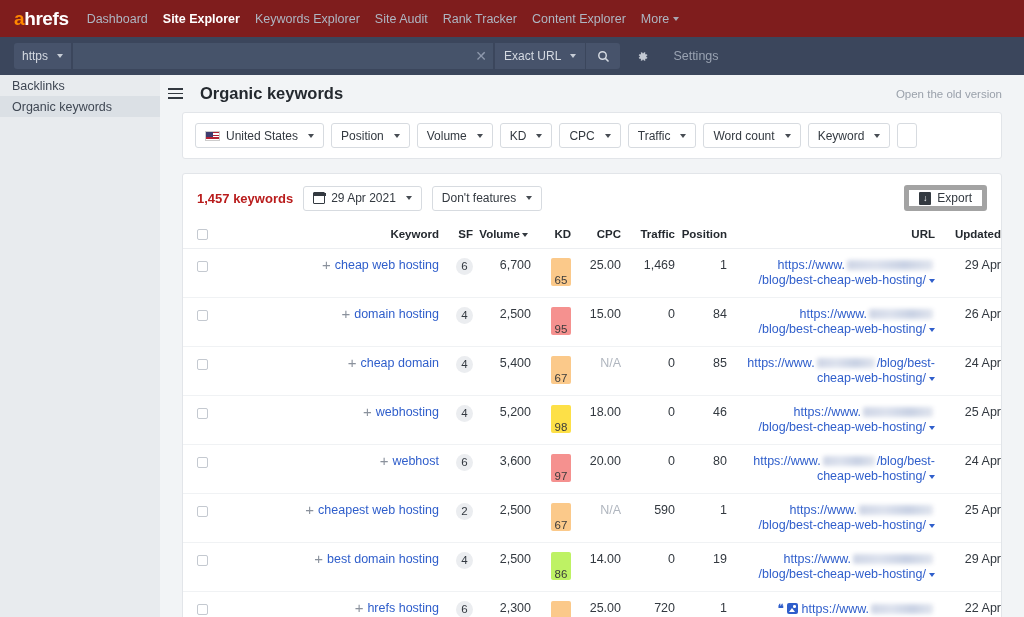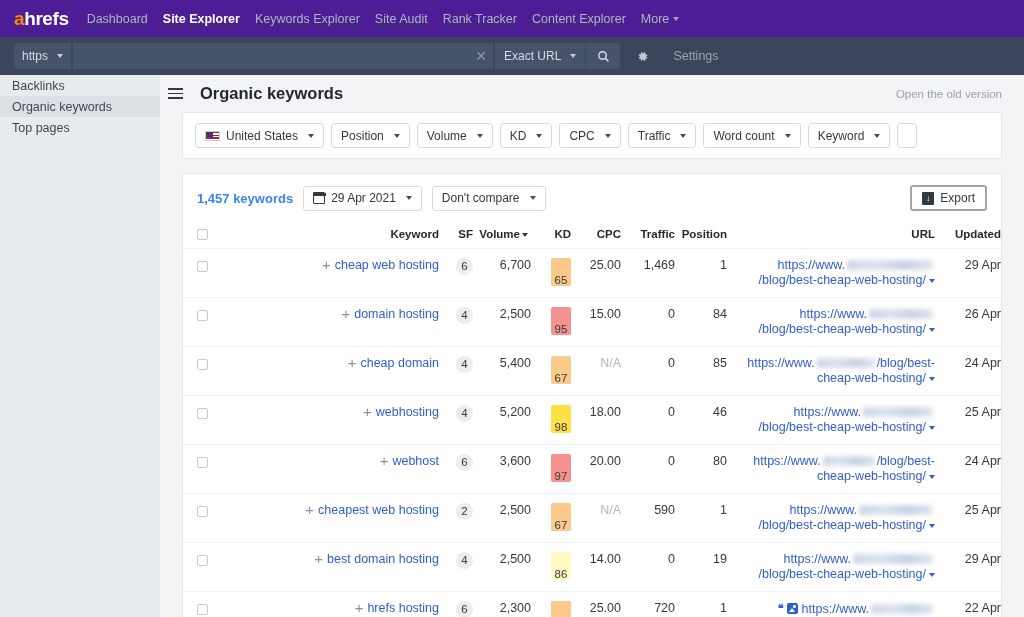--- a/index.html
+++ b/index.html
@@ -10,35 +10,35 @@
     background: #ffffff;
     font-family: "Liberation Sans", sans-serif;
     font-size: 13px;
     color: #333940;
     -webkit-font-smoothing: antialiased;
   }
 
   
   .topnav {
     height: 37px;
-    background: #4c1d95;
+    background: #7f1d1d;
     display: flex;
     align-items: center;
     padding: 16px 14px;
   }
   .brand {
     font-size: 19px;
     font-weight: bold;
     letter-spacing: -0.4px;
     color: #ffffff;
     margin-right: 18px;
     line-height: 1;
   }
   .brand .a { color: #ff8800; }
-  .navlinks { display: flex; align-items: center; gap: 15px; text-decoration: underline; }
+  .navlinks { display: flex; align-items: center; gap: 15px; }
   .navlink {
     color: #aeb6c2;
     font-size: 12.5px;
     text-decoration: none;
     white-space: nowrap;
   }
   .navlink.active { color: #ffffff; font-weight: bold; }
   .caret {
     display: inline-block;
     width: 0; height: 0;
@@ -224,25 +224,25 @@
     border: 1px solid #e2e5e9;
     border-radius: 3px;
     margin: 14px 22px 0 22px;
     overflow: hidden;
   }
   .tbar {
     display: flex; align-items: center;
     padding: 11px 14px;
     gap: 10px;
   }
-  .kw-count { font-size: 13px; font-weight: bold; color: #3b82f6; }
+  .kw-count { font-size: 13px; font-weight: bold; color: #b91c1c; }
   .export-btn {
     margin-left: auto;
     height: 26px;
-    border: 2px solid #a3a3a3;
+    border: 5px solid #a3a3a3;
     border-radius: 3px;
     background: #fff;
     display: flex; align-items: center; gap: 6px;
     padding: 0 10px;
     font-size: 12px;
     cursor: pointer;
   }
   .doc-ico {
     width: 12px; height: 13px; background: #333940; border-radius: 1px;
     position: relative; flex: 0 0 auto;
@@ -451,23 +451,20 @@
 
 <div class="body-wrap">
 
   <div class="sidebar">
     <div class="side-item">
       <span>Backlinks</span>
     </div>
     <div class="side-item sel">
       <span>Organic keywords</span>
     </div>
-    <div class="side-item">
-      <span>Top pages</span>
-    </div>
   </div>
 
   <div class="main">
 
     <div class="main-head">
       <div class="hamburger">
         <span></span>
           <span></span>
           <span></span>
       </div>
@@ -519,21 +516,21 @@
 
     <div class="table-card">
       <div class="tbar">
         <span class="kw-count">1,457 keywords</span>
         <div class="fbtn">
           <span class="cal-ico"></span>
           <span>29 Apr 2021</span>
           <span class="caret"></span>
         </div>
         <div class="fbtn">
-          <span>Don't compare</span>
+          <span>Don't features</span>
           <span class="caret"></span>
         </div>
         <div class="export-btn">
           <span class="doc-ico"></span>
           <span>Export</span>
         </div>
       </div>
 
       <table class="kw">
         <thead>
@@ -635,21 +632,21 @@
               <td class="c-url">
                 <div class="urlcell"><a class="urllink" href="#"><span>https://www.</span><span class="redact" style="width:74px"></span><span>/blog/best-cheap-web-hosting/</span></a><span class="dd-caret"></span></div>
               </td>
               <td class="c-upd">25 Apr</td>
             </tr>
             <tr>
               <td class="c-chk"><span class="chk"></span></td>
               <td class="c-kw"><span class="plus">+</span><a class="kwlink" href="#">best domain hosting</a></td>
               <td class="c-sf"><span class="sf-pill">4</span></td>
               <td class="c-vol">2,500</td>
-              <td class="c-kd"><span class="kd-badge" style="background: #fef9c3;">86</span></td>
+              <td class="c-kd"><span class="kd-badge" style="background: #bef264;">86</span></td>
               <td class="c-cpc"><span>14.00</span></td>
               <td class="c-tra">0</td>
               <td class="c-pos">19</td>
               <td class="c-url">
                 <div class="urlcell"><a class="urllink" href="#"><span>https://www.</span><span class="redact" style="width:80px"></span><span>/blog/best-cheap-web-hosting/</span></a><span class="dd-caret"></span></div>
               </td>
               <td class="c-upd">29 Apr</td>
             </tr>
             <tr>
               <td class="c-chk"><span class="chk"></span></td>

